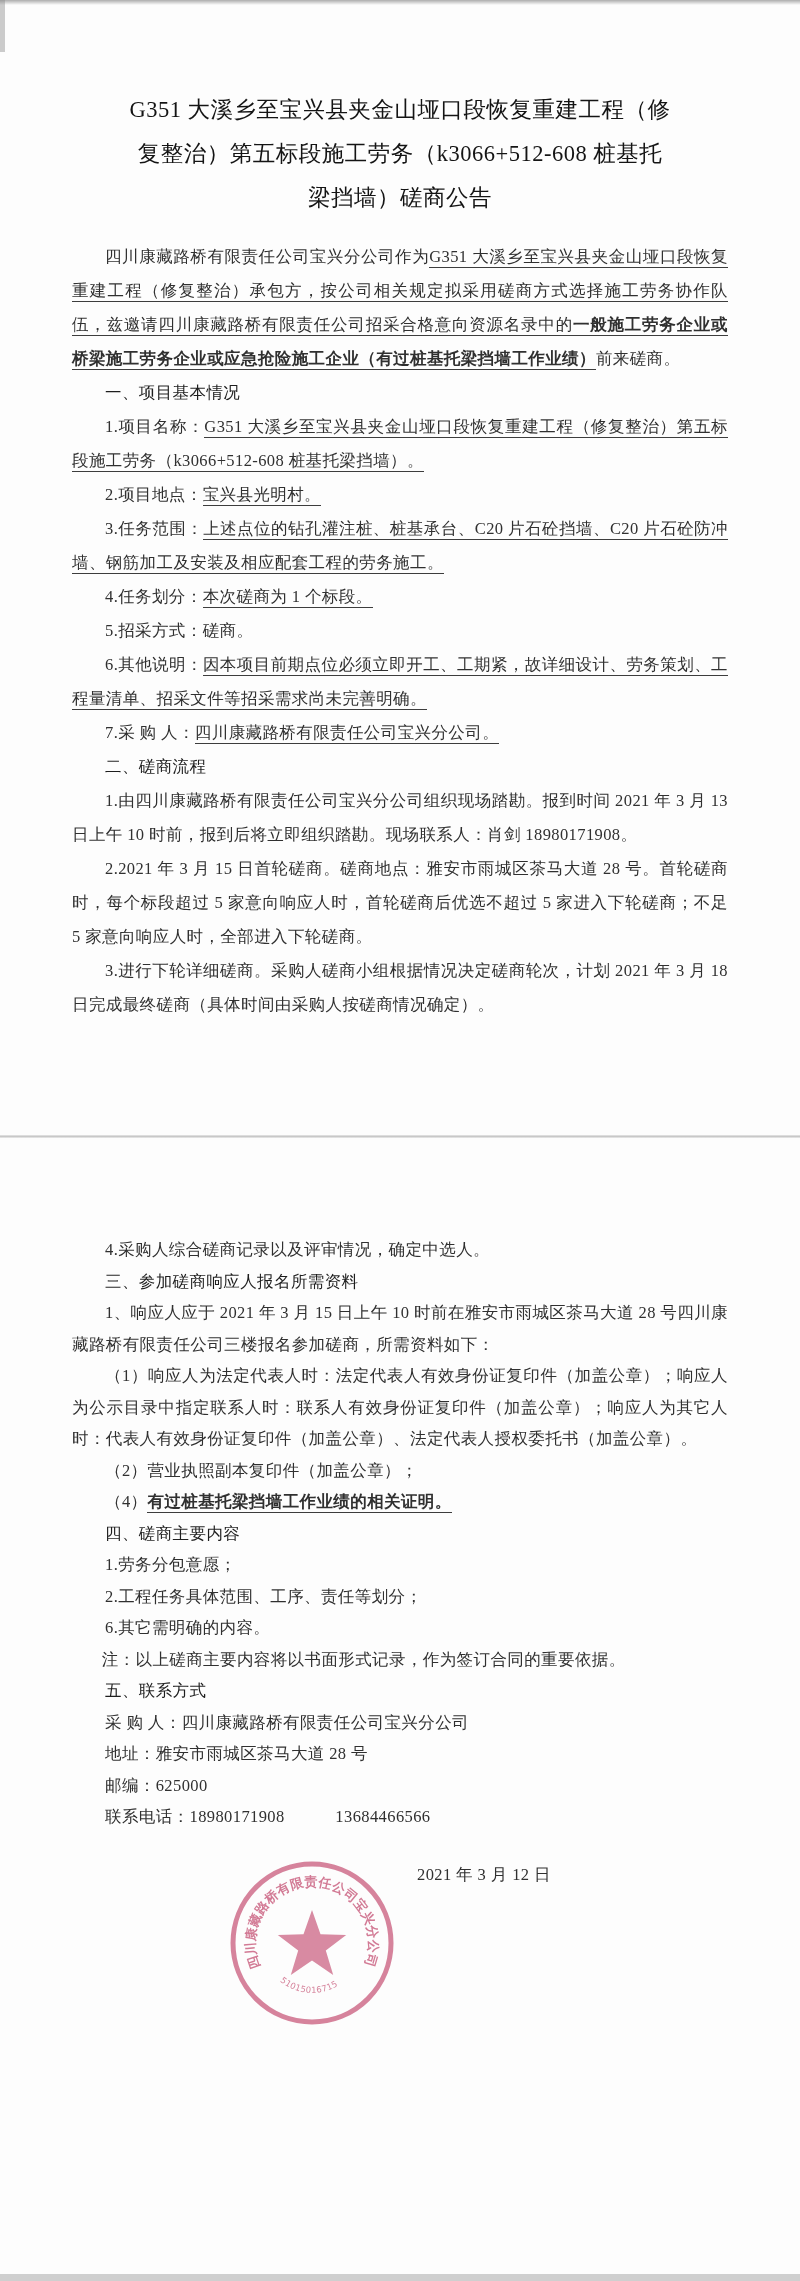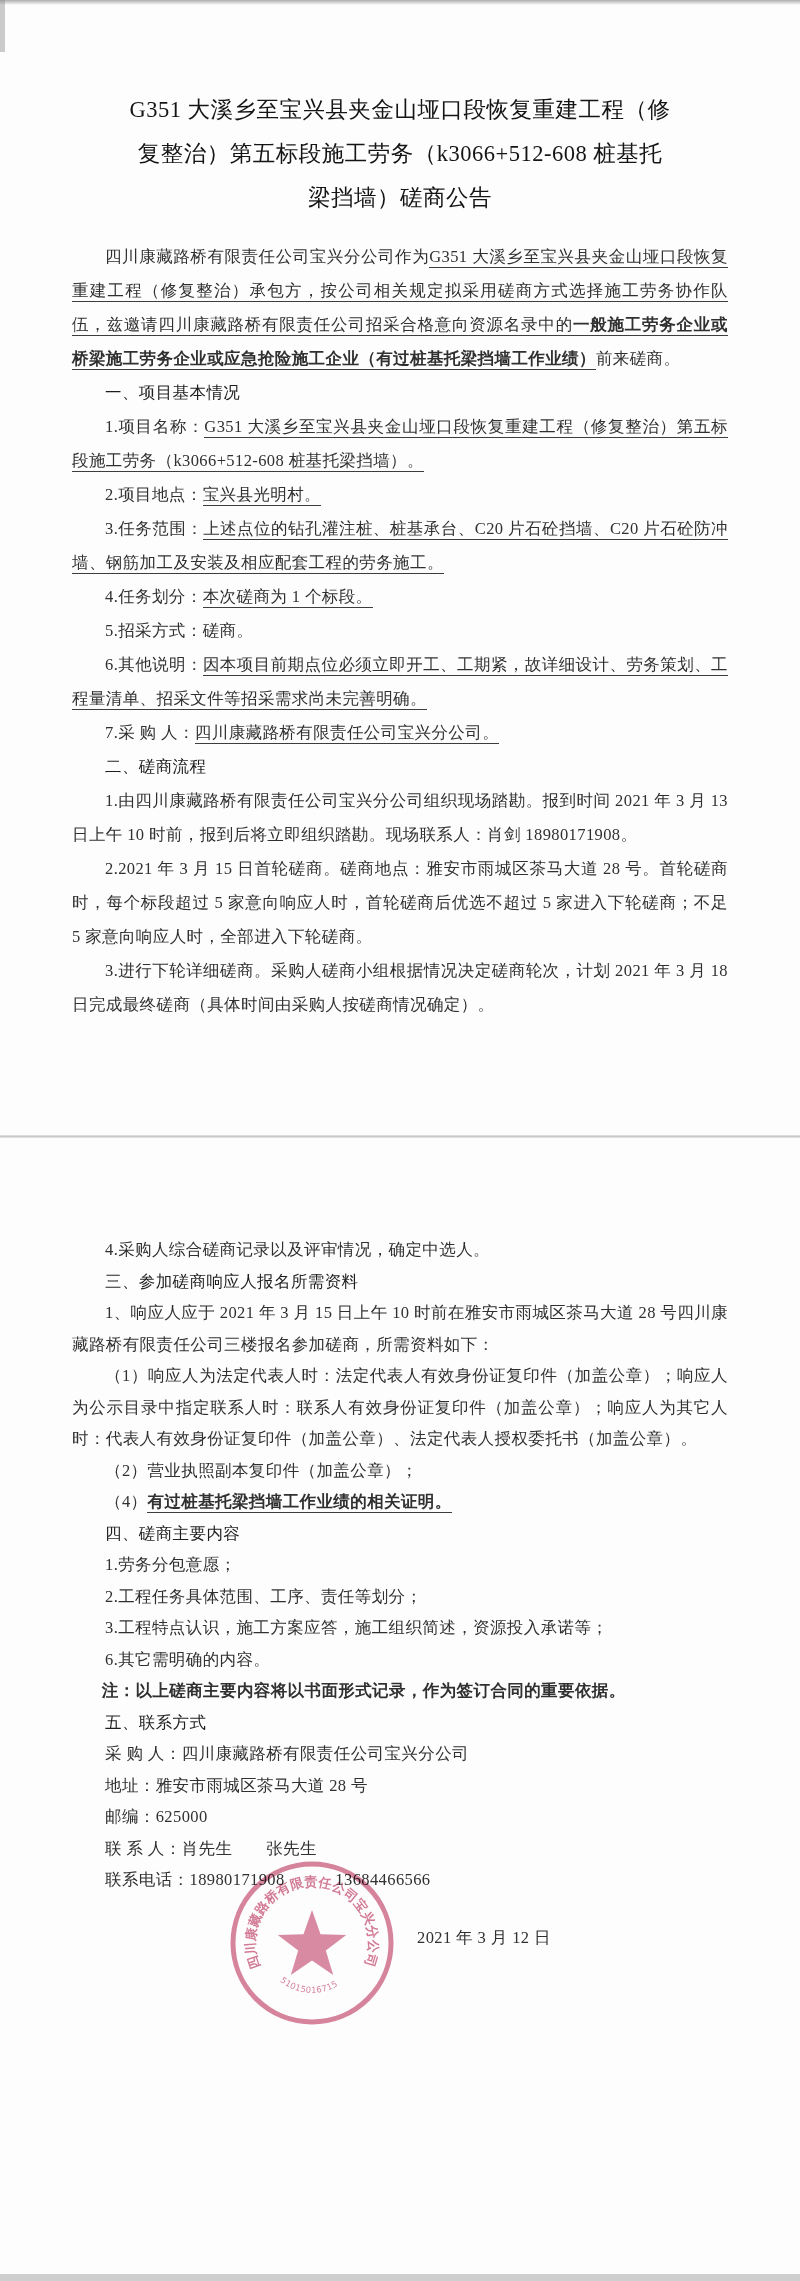--- a/index.html
+++ b/index.html
@@ -17,21 +17,21 @@
 
   .content{margin:0 72px;text-align:justify;font-size:16.5px;letter-spacing:.4px;}
   .page-1 .content{line-height:34px;}
   .page-2 .content{padding-top:96px;line-height:31.5px;}
 
   .doc-title{margin:88px 0 20px 0;font-size:22.5px;line-height:44px;font-weight:400;
              color:#141414;text-align:center;letter-spacing:.5px;}
   .doc-title span{display:block;}
 
   .para{margin:0;text-indent:2em;}
-  .para.note{text-indent:1.8em;font-weight:700;}
+  .para.note{text-indent:1.8em;font-weight:400;}
   .heading{margin:0;text-indent:2em;font-weight:400;color:#1e1e1e;}
   .u{border-bottom:1.5px solid #3d3d3d;padding-bottom:1px;}
   .b{font-weight:700;}
   .date-line{margin-top:26px;text-indent:0;padding-left:345px;}
 
   .seal{position:absolute;left:212px;top:705px;width:200px;height:200px;
         opacity:.8;mix-blend-mode:multiply;pointer-events:none;}
 </style>
 </head>
 <body>
@@ -79,31 +79,29 @@
 
       <p class="para">1、响应人应于 2021 年 3 月 15 日上午 10 时前在雅安市雨城区茶马大道 28 号四川康藏路桥有限责任公司三楼报名参加磋商，所需资料如下：</p>
       <p class="para">（1）响应人为法定代表人时：法定代表人有效身份证复印件（加盖公章）；响应人为公示目录中指定联系人时：联系人有效身份证复印件（加盖公章）；响应人为其它人时：代表人有效身份证复印件（加盖公章）、法定代表人授权委托书（加盖公章）。</p>
       <p class="para">（2）营业执照副本复印件（加盖公章）；</p>
       <p class="para"><span>（4）</span><span class="u b">有过桩基托梁挡墙工作业绩的相关证明。</span></p>
 
       <p class="heading">四、磋商主要内容</p>
 
       <p class="para">1.劳务分包意愿；</p>
       <p class="para">2.工程任务具体范围、工序、责任等划分；</p>
-      <p class="para">3.工程特点认识，施工方案应答，施工组织简述，资源投入承诺等；</p>
       <p class="para">6.其它需明确的内容。</p>
 
       <p class="para note">注：以上磋商主要内容将以书面形式记录，作为签订合同的重要依据。</p>
 
       <p class="heading">五、联系方式</p>
 
       <p class="para">采 购 人：四川康藏路桥有限责任公司宝兴分公司</p>
       <p class="para">地址：雅安市雨城区茶马大道 28 号</p>
       <p class="para">邮编：625000</p>
-      <p class="para">联 系 人：肖先生　　张先生</p>
       <p class="para">联系电话：18980171908　　　13684466566</p>
 
       <p class="para date-line">2021 年 3 月 12 日</p>
 
     </div>
 
     <svg class="seal" viewBox="0 0 200 200">
       <circle cx="100" cy="100" r="79" fill="none" stroke="#c4496e" stroke-width="5" opacity=".85"></circle>
       <polygon fill="#c4496e" opacity=".8" points="100,67 108.5,91.3 134.2,91.9 113.8,107.5 121.2,132.1 100,117.5 78.8,132.1 86.2,107.5 65.8,91.9 91.5,91.3"></polygon>
       <defs>

